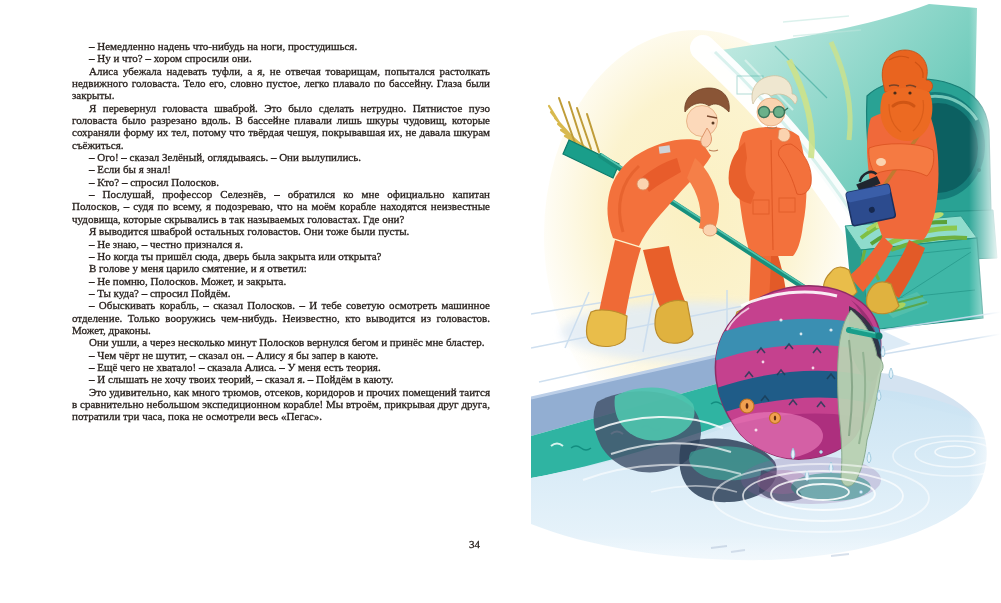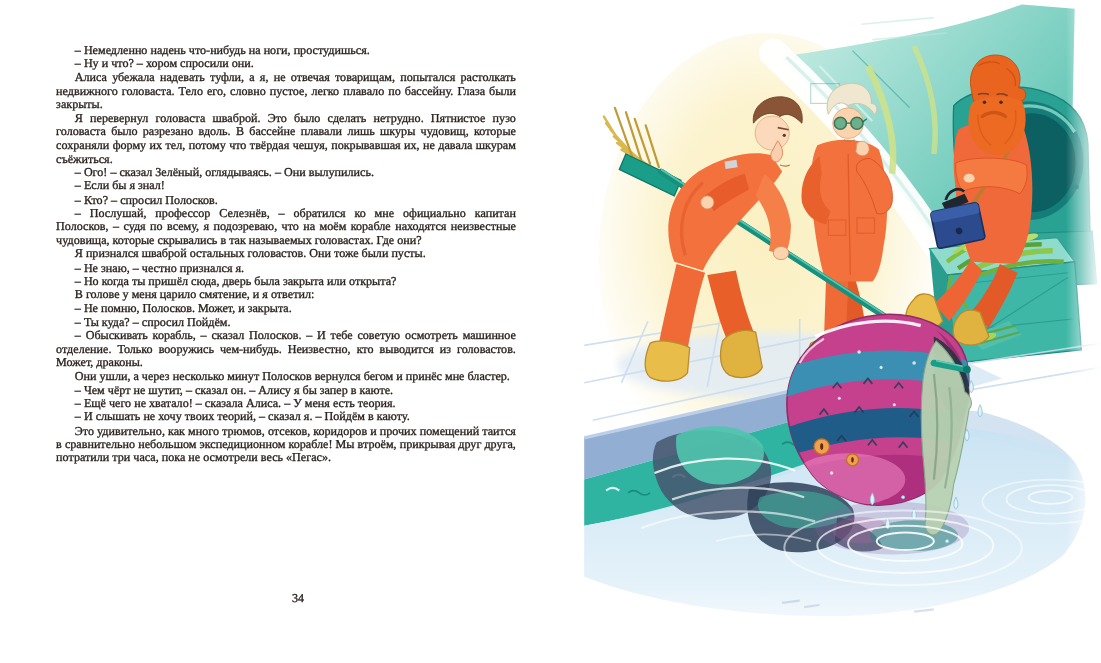--- a/index.html
+++ b/index.html
@@ -1,42 +1,42 @@
 <!DOCTYPE html>
 <html lang="ru"><head>
 <meta charset="utf-8">
 <style>
   html,body{margin:0;padding:0;background:#ffffff;}
   .spread{position:relative;width:1001px;height:603px;background:#ffffff;overflow:hidden;
           font-family:"Liberation Serif","DejaVu Serif",serif;}
-  .left-page{position:absolute;left:51px;top:40px;width:418px;}
+  .left-page{position:absolute;left:72px;top:40px;width:418px;}
   .text-column p{margin:0;font-size:11px;line-height:12.35px;text-align:justify;
                  text-indent:17px;color:#2b2420;-webkit-text-stroke:0.3px #2b2420;
                  hyphens:auto;-webkit-hyphens:auto;}
-  .page-number{position:absolute;left:62px;top:538px;width:418px;text-align:center;
+  .page-number{position:absolute;left:62px;top:538px;width:418px;text-align:right;
                font-size:11px;color:#2b2420;-webkit-text-stroke:0.3px #2b2420;}
   .right-page{position:absolute;left:531px;top:0;width:470px;height:603px;margin:0;}
   .right-page svg{display:block;width:470px;height:603px;}
 </style>
 </head>
 <body>
 
 <div class="spread">
 
   <div class="left-page">
     <div class="text-column">
       <p>– Немедленно надень что-нибудь на ноги, простудишься.</p>
       <p>– Ну и что? – хором спросили они.</p>
       <p>Алиса убежала надевать туфли, а я, не отвечая товарищам, попытался растолкать недвижного головаста. Тело его, словно пустое, легко плавало по бассейну. Глаза были закрыты.</p>
       <p>Я перевернул головаста шваброй. Это было сделать нетрудно. Пятнистое пузо головаста было разрезано вдоль. В бассейне плавали лишь шкуры чудовищ, которые сохраняли форму их тел, потому что твёрдая чешуя, покрывавшая их, не давала шкурам съёжиться.</p>
       <p>– Ого! – сказал Зелёный, оглядываясь. – Они вылупились.</p>
       <p>– Если бы я знал!</p>
       <p>– Кто? – спросил Полосков.</p>
       <p>– Послушай, профессор Селезнёв, – обратился ко мне официально капитан Полосков, – судя по всему, я подозреваю, что на моём корабле находятся неизвестные чудовища, которые скрывались в так называемых головастах. Где они?</p>
-      <p>Я признался шваброй остальных головастов. Они тоже были пусты.</p>
+      <p>Я выводится шваброй остальных головастов. Они тоже были пусты.</p>
       <p>– Не знаю, – честно признался я.</p>
       <p>– Но когда ты пришёл сюда, дверь была закрыта или открыта?</p>
       <p>В голове у меня царило смятение, и я ответил:</p>
       <p>– Не помню, Полосков. Может, и закрыта.</p>
       <p>– Ты куда? – спросил Пойдём.</p>
       <p>– Обыскивать корабль, – сказал Полосков. – И тебе советую осмотреть машинное отделение. Только вооружись чем-нибудь. Неизвестно, кто выводится из головастов. Может, драконы.</p>
       <p>Они ушли, а через несколько минут Полосков вернулся бегом и принёс мне бластер.</p>
       <p>– Чем чёрт не шутит, – сказал он. – Алису я бы запер в каюте.</p>
       <p>– Ещё чего не хватало! – сказала Алиса. – У меня есть теория.</p>
       <p>– И слышать не хочу твоих теорий, – сказал я. – Пойдём в каюту.</p>

